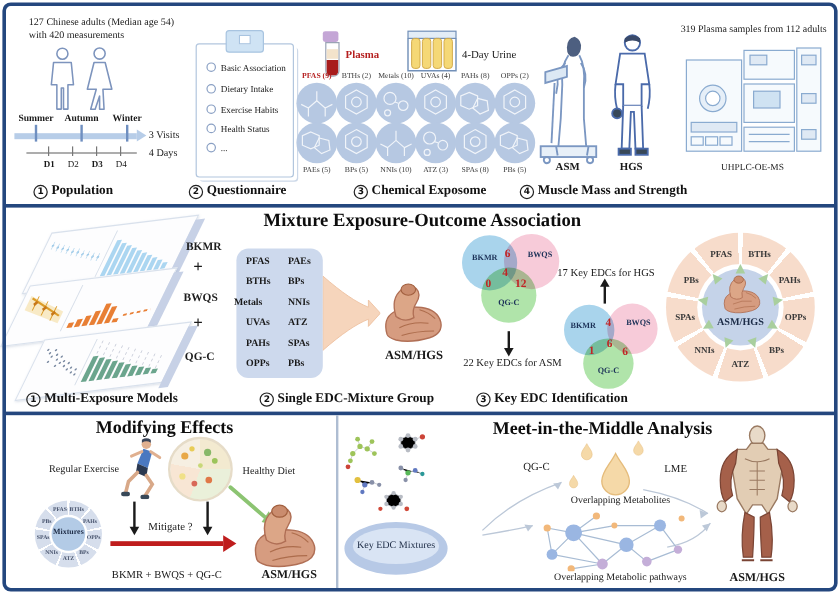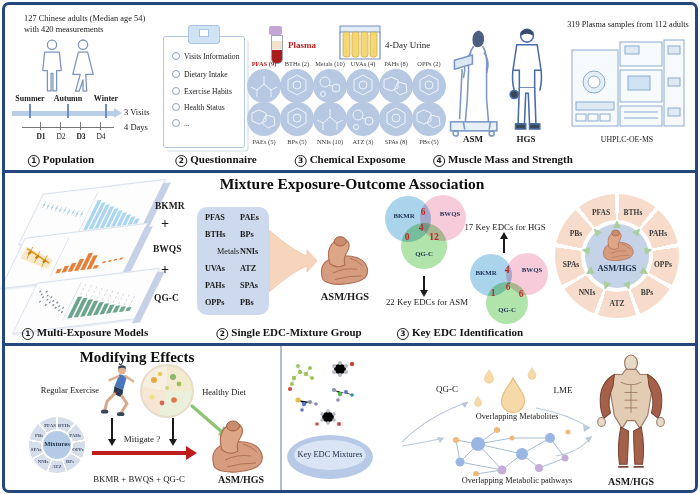--- a/index.html
+++ b/index.html
@@ -105,26 +105,26 @@
   <div class="t cx" style="left:41px;top:132px;font-size:7.5px;font-weight:bold">D1</div>
   <div class="t cx" style="left:61px;top:132px;font-size:7.5px;font-weight:normal">D2</div>
   <div class="t cx" style="left:81px;top:132px;font-size:7.5px;font-weight:bold">D3</div>
   <div class="t cx" style="left:101px;top:132px;font-size:7.5px;font-weight:normal">D4</div>
   <div class="t" style="left:124px;top:122px;font-size:8.5px">4 Days</div>
   <div class="cap" style="left:61px;top:153px"><span class="cnum">1</span><span>Population</span></div>
 
   <div class="t" style="left:163px;top:36px;width:80px;height:110px;background:#fff;border:1.5px solid #b2c6de;border-radius:3px;box-shadow:2.5px 2.5px 0 #fff,3.5px 3.5px 0 #ccd8e8"></div>
   <div class="t" style="left:188px;top:25px;width:30px;height:17px;background:#cfe3f4;border:1px solid #a8c4e0;border-radius:3px"></div>
   <div class="t" style="left:199px;top:29px;width:8px;height:6px;background:#fff;border:1px solid #a8c4e0"></div>
-  <div class="qitem" style="left:172px;top:52px"><span class="qbul"></span><span>Visits Information</span></div>
+  <div class="qitem" style="left:172px;top:52px"><span class="qbul"></span><span>Basic Association</span></div>
   <div class="qitem" style="left:172px;top:70px"><span class="qbul"></span><span>Dietary Intake</span></div>
   <div class="qitem" style="left:172px;top:87px"><span class="qbul"></span><span>Exercise Habits</span></div>
   <div class="qitem" style="left:172px;top:103px"><span class="qbul"></span><span>Health Status</span></div>
   <div class="qitem" style="left:172px;top:119px"><span class="qbul"></span><span>...</span></div>
-  <div class="cap" style="left:216px;top:153px"><span class="cnum">2</span><span>Questionnaire</span></div>
+  <div class="cap" style="left:198px;top:153px"><span class="cnum">2</span><span>Questionnaire</span></div>
 
   <div class="t" style="left:269px;top:26px;width:13px;height:9px;background:#c4a6d6;border-radius:2px"></div>
   <div class="t" style="left:270.5px;top:35px;width:10px;height:27px;border:1px solid #9aa4b5;border-radius:0 0 5px 5px;overflow:hidden;background:#fff">
     <div style="position:absolute;left:0;right:0;top:5px;height:8px;background:#f3e3cb"></div>
     <div style="position:absolute;left:0;right:0;bottom:0;height:13px;background:#a81c1c"></div>
   </div>
   <div class="t" style="left:288px;top:40px;font-size:9px;font-weight:bold;color:#b51f1f">Plasma</div>
   <svg class="t" style="left:339px;top:25px" width="42" height="37" viewBox="0 0 42 37">
     <rect x="1" y="1" width="40" height="6" fill="#e3edf7" stroke="#7290b8" stroke-width="1"></rect>
     <rect x="4" y="7" width="7" height="25" rx="2.5" fill="#f5d876" stroke="#d2a948" stroke-width="0.8"></rect>
@@ -344,21 +344,21 @@
   <div class="t mono-lab" style="left:155px;top:201px">BKMR</div>
   <div class="t" style="left:161px;top:216px;font-size:14px;font-weight:bold">+</div>
   <div class="t mono-lab" style="left:153px;top:244px">BWQS</div>
   <div class="t" style="left:161px;top:262px;font-size:14px;font-weight:bold">+</div>
   <div class="t mono-lab" style="left:154px;top:293px">QG-C</div>
   <div class="cap" style="left:85px;top:326px"><span class="cnum">1</span><span>Multi-Exposure Models</span></div>
 
   <div class="t" style="left:197px;top:207px;width:72px;height:108px;background:#cdd9ed;border-radius:10px"></div>
   <div class="t" style="left:205px;top:213px;font-size:8.2px;font-weight:bold">PFAS</div>
   <div class="t" style="left:205px;top:230px;font-size:8.2px;font-weight:bold">BTHs</div>
-  <div class="t" style="left:217px;top:247px;font-size:8.2px;font-weight:normal">Metals</div>
+  <div class="t" style="left:195px;top:247px;font-size:8.2px;font-weight:bold">Metals</div>
   <div class="t" style="left:205px;top:264px;font-size:8.2px;font-weight:bold">UVAs</div>
   <div class="t" style="left:205px;top:281px;font-size:8.2px;font-weight:bold">PAHs</div>
   <div class="t" style="left:205px;top:298px;font-size:8.2px;font-weight:bold">OPPs</div>
   <div class="t" style="left:240px;top:213px;font-size:8.2px;font-weight:bold">PAEs</div>
   <div class="t" style="left:240px;top:230px;font-size:8.2px;font-weight:bold">BPs</div>
   <div class="t" style="left:240px;top:247px;font-size:8.2px;font-weight:bold">NNIs</div>
   <div class="t" style="left:240px;top:264px;font-size:8.2px;font-weight:bold">ATZ</div>
   <div class="t" style="left:240px;top:281px;font-size:8.2px;font-weight:bold">SPAs</div>
   <div class="t" style="left:240px;top:298px;font-size:8.2px;font-weight:bold">PBs</div>
   <svg class="t" style="left:269px;top:228px" width="48" height="66" viewBox="0 0 48 66">
@@ -473,20 +473,21 @@
   <div class="t cx" style="left:139px;top:474px;font-size:8.8px">BKMR + BWQS + QG-C</div>
   <svg class="t" style="left:188px;top:402px" width="48" height="42" viewBox="0 0 48 42">
     <path d="M4,4 L34,30" stroke="#8cc472" stroke-width="3.2" stroke-linecap="round"></path>
     <path d="M30,33 L42,36 L36,24 Z" fill="#8cc472"></path>
   </svg>
   <svg class="t" style="left:206px;top:418px" width="62" height="56">
       <use href="#sym-arm"></use>
     </svg>
   <div class="t cx" style="left:241px;top:474px;font-size:10px;font-weight:bold">ASM/HGS</div>
 
+  <div class="t cx title" style="left:502px;top:350px;font-size:15px">Meet-in-the-Middle Analysis</div>
   <svg class="t" style="left:286px;top:356px" width="82" height="76" viewBox="0 0 82 76">
     <g stroke="#b8bcc4" stroke-width="0.6">
       <path d="M8,22 L14,16 M14,16 L20,18 M20,18 L24,12 M14,16 L12,10 M20,18 L26,22 M8,22 L6,28"></path>
       <path d="M48,10 L54,7 L60,10 L60,16 L54,19 L48,16 Z M60,10 L66,8"></path>
       <path d="M12,44 L18,48 L24,46 M18,48 L16,54 M24,46 L30,48"></path>
       <path d="M48,34 L54,38 L60,36 L66,39 M54,38 L52,44"></path>
       <path d="M36,58 L42,55 L48,58 L48,64 L42,67 L36,64 Z"></path>
     </g>
     <g fill="#9ec45a">
       <circle cx="8" cy="22" r="2.2"></circle>

